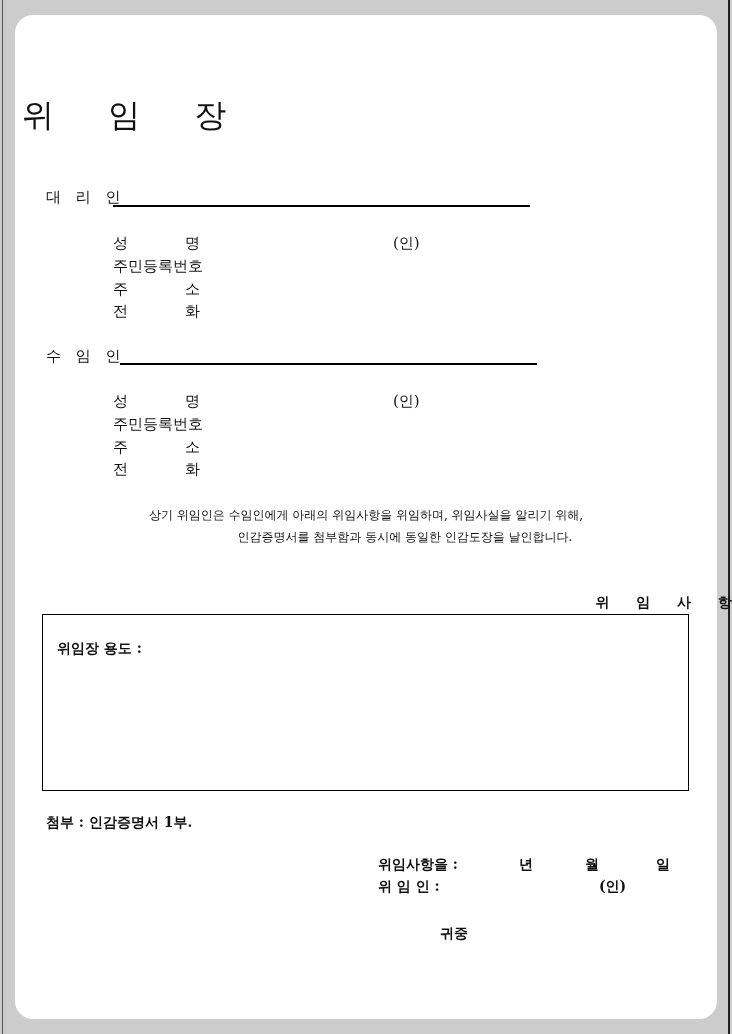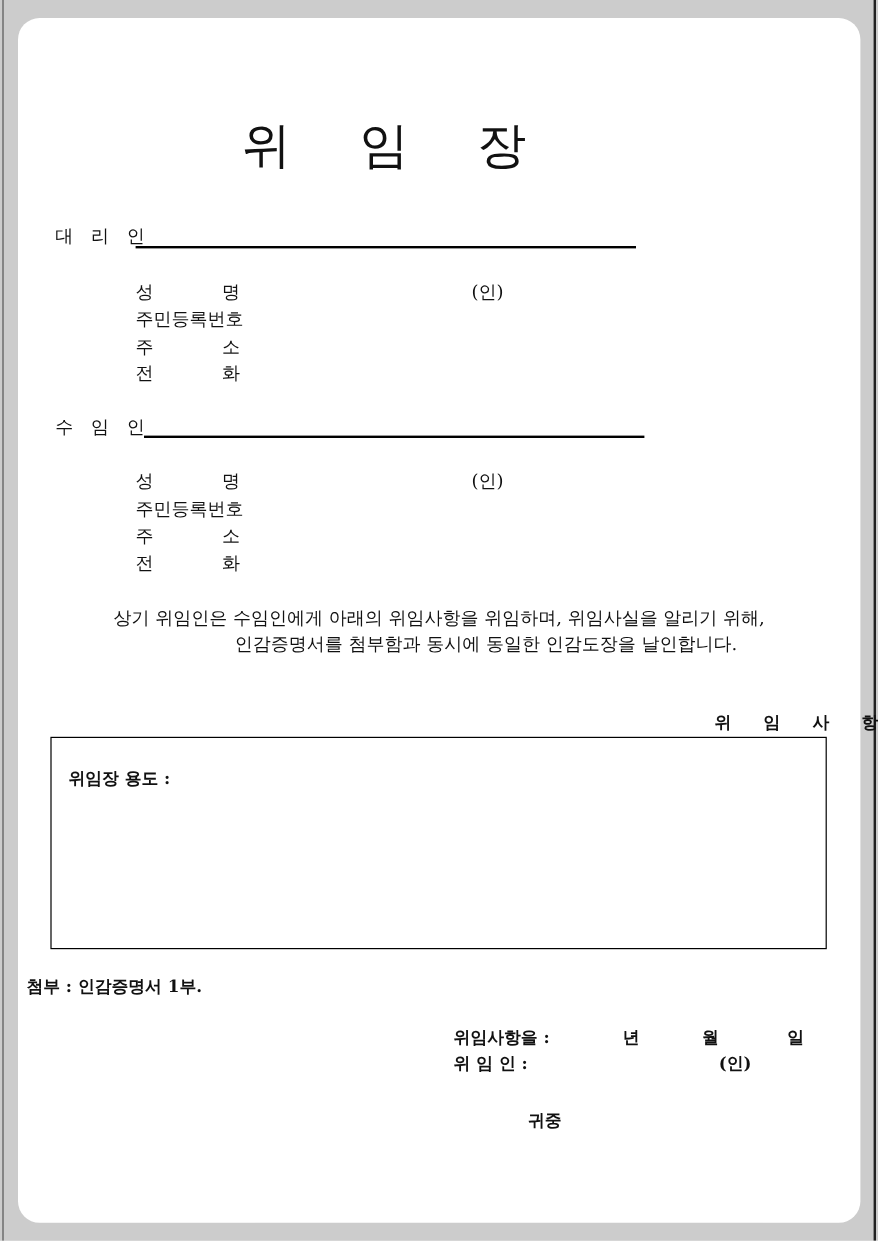--- a/index.html
+++ b/index.html
@@ -13,25 +13,25 @@
     }
     .edge-left { position: absolute; left: 2px; top: 0; width: 1px; height: 1034px; background: #555; }
     .edge-right { position: absolute; left: 728px; top: 0; width: 2px; height: 1034px; background: #222; }
     .page {
       position: absolute; left: 15px; top: 15px;
       width: 702px; height: 1004px;
       background: #ffffff;
       border-radius: 18px;
     }
     .abs { position: absolute; white-space: nowrap; }
-    .title { left: 0; width: 640px; top: 94px; text-align: center; font-family: "DejaVu Sans", sans-serif; font-size: 41px; letter-spacing: 22px; text-indent: 22px; }
+    .title { left: 0; width: 640px; top: 94px; text-align: left; font-family: "DejaVu Sans", sans-serif; font-size: 32px; letter-spacing: 22px; text-indent: 22px; }
     .section-label { font-size: 15px; letter-spacing: 5px; padding-left: 12px; }
     .rule { position: absolute; height: 1.5px; background: #000; }
     .field { font-size: 15px; }
-    .para { left: 0; width: 732px; text-align: center; font-size: 15px; line-height: 22px; }
+    .para { left: 0; width: 732px; text-align: center; font-size: 12px; line-height: 22px; }
     .heading2 { left: 0; width: 732px; text-align: right; font-size: 14px; font-weight: bold; word-spacing: 22px; }
     .box { position: absolute; left: 42px; top: 614px; width: 645px; height: 175px; border: 1.5px solid #000; }
     .small { font-size: 14px; font-weight: bold; }
   </style>
 </head>
 <body>
 
 <div class="edge-left"></div>
 <div class="edge-right"></div>
 <div class="page"></div>
@@ -62,21 +62,21 @@
 <div class="abs field" style="left:113px; top:460px;">전</div>
 <div class="abs field" style="left:185px; top:460px;">화</div>
 
 <div class="abs para" style="top:504px;">상기 위임인은 수임인에게 아래의 위임사항을 위임하며, 위임사실을 알리기 위해,</div>
 <div class="abs para" style="top:526px;margin-left:39px;">인감증명서를 첨부함과 동시에 동일한 인감도장을 날인합니다.</div>
 
 <div class="abs heading2" style="top:594px;">위 임 사 항</div>
 <div class="box"></div>
 <div class="abs small" style="left:57px; top:640px;">위임장 용도 :</div>
 
-<div class="abs small" style="left:22px; top:814px;">첨부 : 인감증명서 1부.</div>
+<div class="abs small" style="left:46px; top:814px;">첨부 : 인감증명서 1부.</div>
 
 <div class="abs small" style="left:378px; top:856px;">위임사항을 :</div>
 <div class="abs small" style="left:519px; top:856px;">년</div>
 <div class="abs small" style="left:585px; top:856px;">월</div>
 <div class="abs small" style="left:656px; top:856px;">일</div>
 <div class="abs small" style="left:378px; top:878px;">위 임 인 :</div>
 <div class="abs small" style="left:599px; top:878px;">(인)</div>
 
 <div class="abs small" style="left:440px; top:925px; font-weight:bold;">귀중</div>
 

